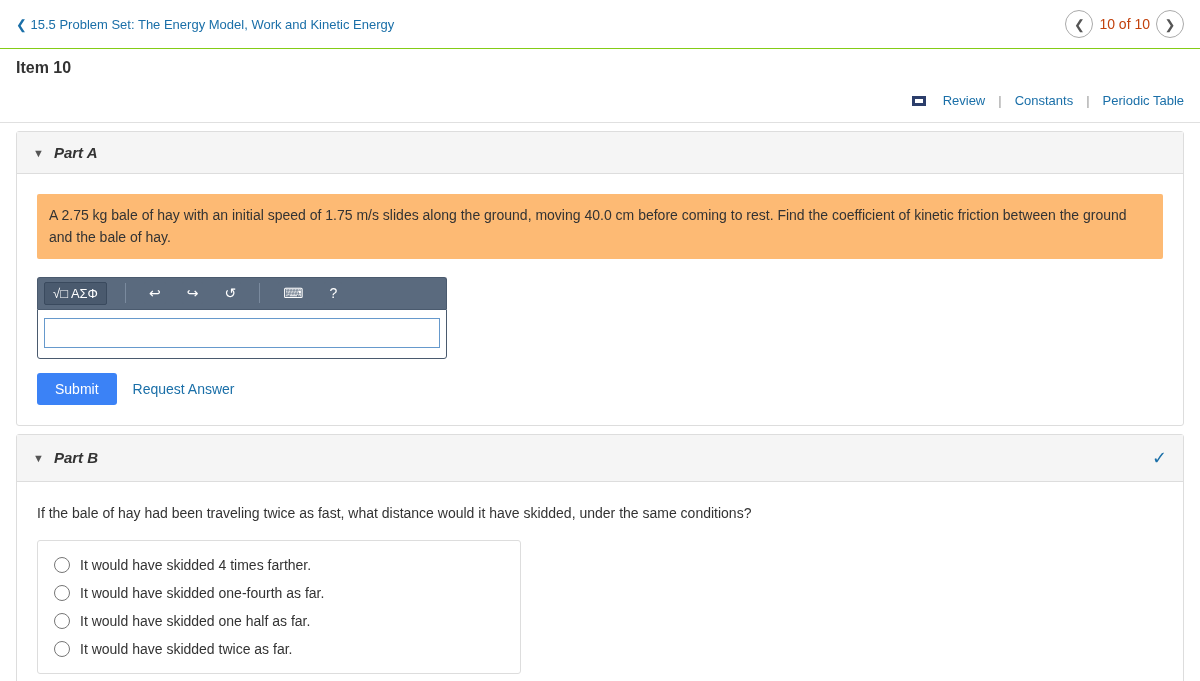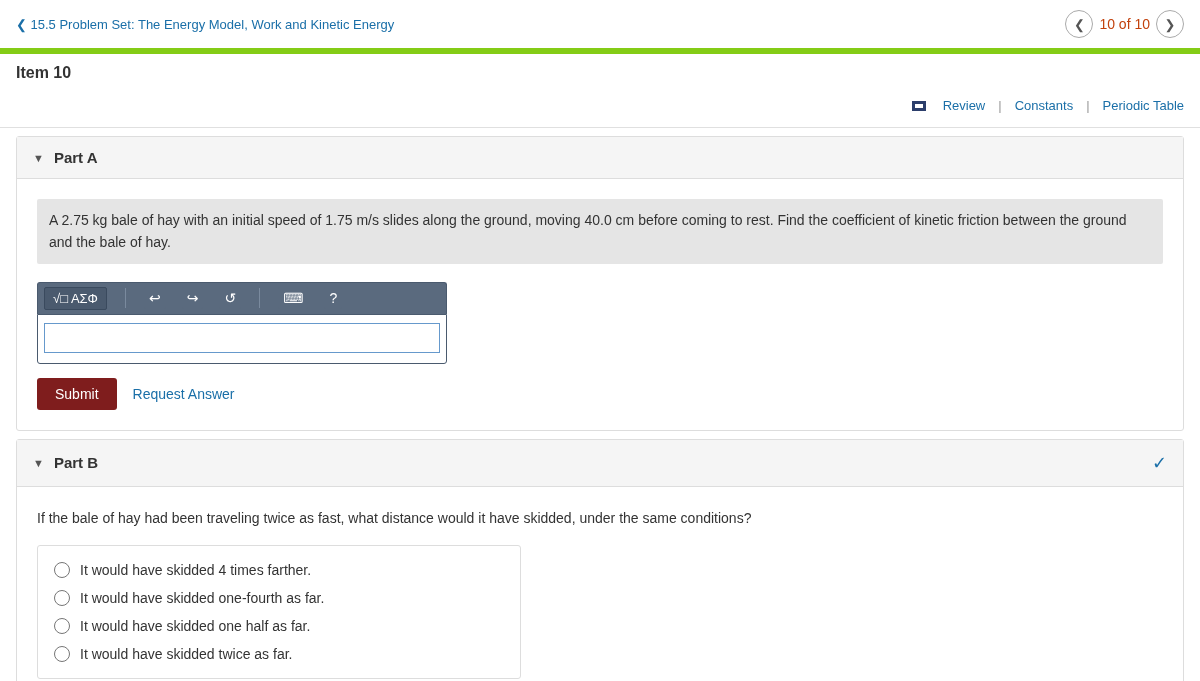--- a/index.html
+++ b/index.html
@@ -12,21 +12,21 @@
       min-height: 681px;
       overflow-x: hidden;
     }
 
     
     .top-nav {
       display: flex;
       align-items: center;
       justify-content: space-between;
       padding: 10px 16px;
-      border-bottom: 6px solid #84cc16;
+      border-bottom: 1px solid #84cc16;
     }
     .breadcrumb-link {
       color: #1a6fa8;
       font-size: 13px;
       text-decoration: none;
       cursor: pointer;
     }
     .nav-right {
       display: flex;
       align-items: center;
@@ -110,39 +110,40 @@
     }
     .part-header .chevron {
       font-size: 11px;
       color: #555;
       margin-right: 10px;
     }
     .part-label {
       font-weight: bold;
       font-size: 15px;
       color: #333;
+      font-style: italic;
     }
     .part-check {
       margin-left: auto;
       color: #1a6fa8;
       font-size: 18px;
     }
 
     
     .part-content {
       padding: 20px 20px 20px;
     }
 
     
     .problem-text {
       font-size: 14px;
       color: #333;
       line-height: 1.6;
       margin-bottom: 18px;
-      background: #e5e5e5;
+      background: #fdba74;
       padding: 10px 12px;
       border-radius: 2px;
     }
 
     
     .math-toolbar {
       display: flex;
       align-items: center;
       background: #5a6a7e;
       border: 1px solid #4a5a6e;
@@ -203,21 +204,21 @@
     }
 
     
     .action-row {
       display: flex;
       align-items: center;
       gap: 16px;
       margin-top: 14px;
     }
     .submit-btn {
-      background: #7f1d1d;
+      background: #3b82f6;
       color: #fff;
       border: none;
       padding: 8px 18px;
       font-size: 14px;
       border-radius: 3px;
       cursor: pointer;
     }
     .request-answer-link {
       color: #1a6fa8;
       text-decoration: none;

